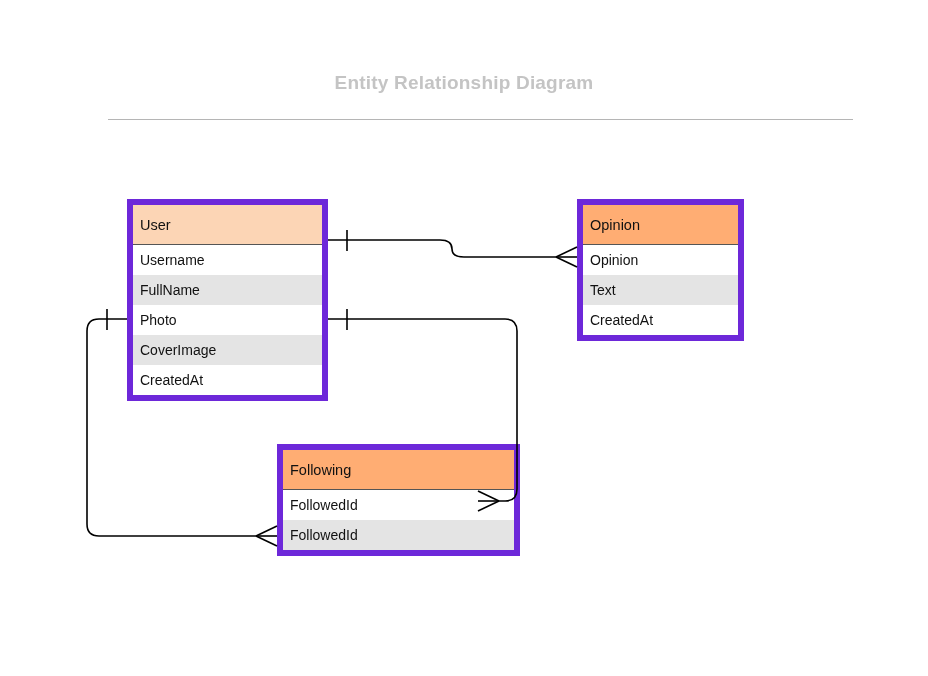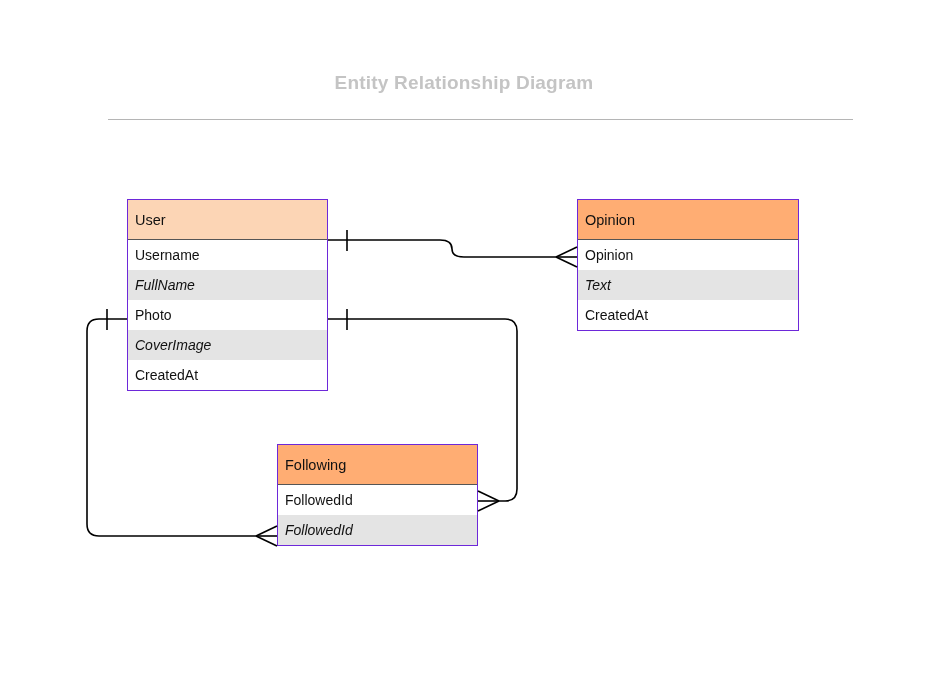--- a/index.html
+++ b/index.html
@@ -35,21 +35,21 @@
     position: absolute;
     left: 108px;
     top: 119px;
     width: 745px;
     height: 1px;
     background: #b5b5b5;
   }
   .entity {
     position: absolute;
     box-sizing: border-box;
-    border: 1px solid #6d28d9;
+    border: 6px solid #6d28d9;
     background: #a21caf;
   }
   .entity-header {
     box-sizing: border-box;
     height: 40px;
     line-height: 40px;
     padding-left: 7px;
     font-size: 14.5px;
     color: #111111;
     border-bottom: 1px solid #555555;
@@ -60,21 +60,21 @@
     box-sizing: border-box;
     height: 30px;
     line-height: 30px;
     padding-left: 7px;
     font-size: 14px;
     color: #111111;
     white-space: nowrap;
     overflow: hidden;
   }
   .row-odd  { background: #ffffff; }
-  .row-even { background: #e4e4e4; font-style: italic; }
+  .row-even { background: #e4e4e4; }
 
   #edges {
     position: absolute;
     left: 0; top: 0;
     width: 928px;
     height: 676px;
     pointer-events: none;
   }
   #edges path, #edges line {
     fill: none;
@@ -93,28 +93,28 @@
 
   <div class="entity" style="left:127px; top:199px; width:201px;">
     <div class="entity-header" style="background:#fcd5b5;">User</div>
     <div class="entity-row row-odd">Username</div>
     <div class="entity-row row-even">FullName</div>
     <div class="entity-row row-odd">Photo</div>
     <div class="entity-row row-even">CoverImage</div>
     <div class="entity-row row-odd">CreatedAt</div>
   </div>
 
-  <div class="entity" style="left:577px; top:199px; width:222px;">
+  <div class="entity" style="left:577px; top:199px; width:167px;">
     <div class="entity-header" style="background:#ffad73;">Opinion</div>
     <div class="entity-row row-odd">Opinion</div>
     <div class="entity-row row-even">Text</div>
     <div class="entity-row row-odd">CreatedAt</div>
   </div>
 
-  <div class="entity" style="left:277px; top:444px; width:201px;">
+  <div class="entity" style="left:277px; top:444px; width:243px;">
     <div class="entity-header" style="background:#ffad73;">Following</div>
     <div class="entity-row row-odd">FollowedId</div>
     <div class="entity-row row-even">FollowedId</div>
   </div>
 
   <svg id="edges" viewBox="0 0 928 676">
 
      Opinion(AuthorId) : one-to-many --&gt;
     <g>
       <path d="M328,240 L440,240 Q452,240 452,249 L452,249 Q452,257 464,257 L556,257"></path>

